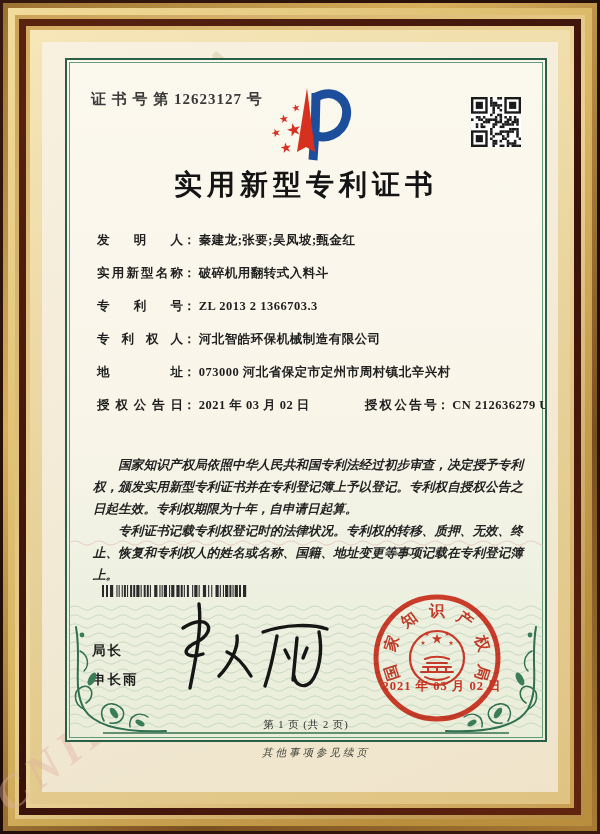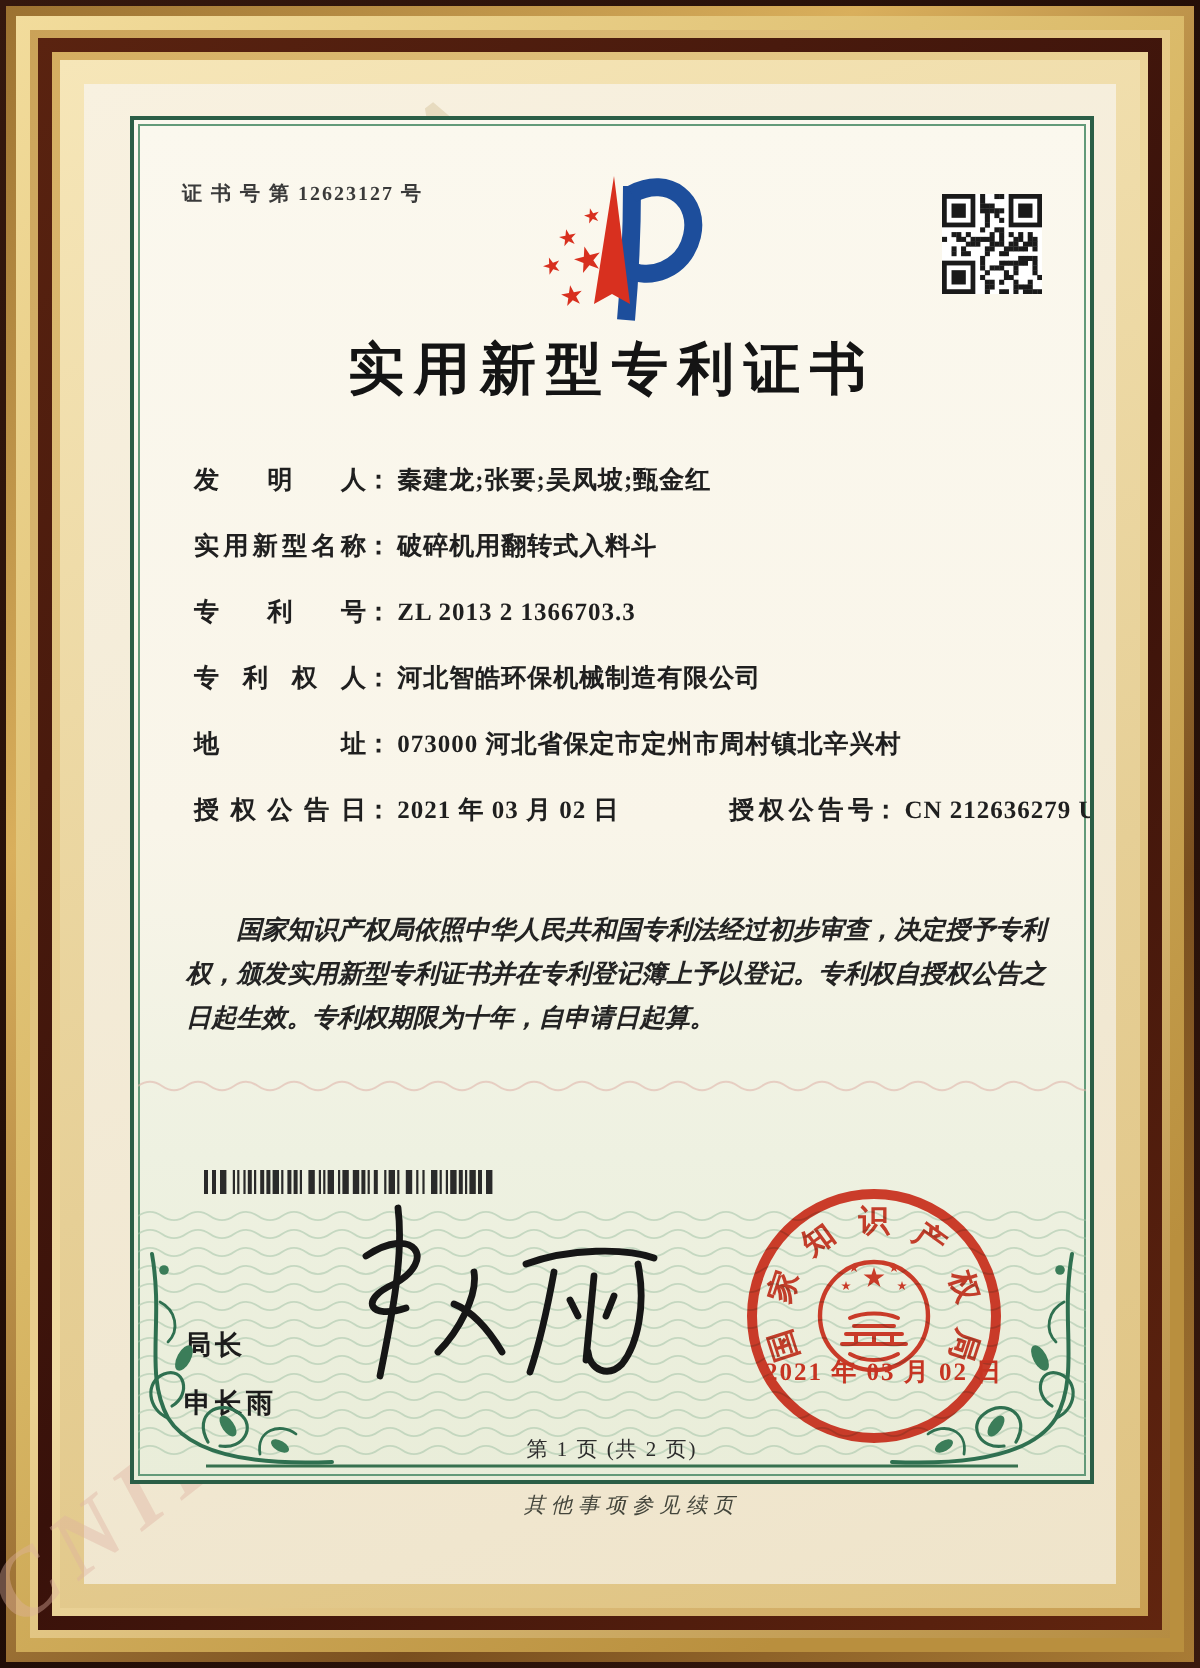--- a/index.html
+++ b/index.html
@@ -20,36 +20,36 @@
       transform:rotate(-38deg);pointer-events:none;z-index:1;font-family:"Liberation Serif",serif;}
   .wm1{left:90px;top:78px;font-size:44px;color:rgba(216,198,160,.5);}
   .wm2{left:300px;top:228px;font-size:56px;color:rgba(216,198,160,.45);}
   .wm3{left:-18px;top:722px;font-size:46px;color:rgba(222,178,160,.4);}
   
   .cert{position:absolute;left:65px;top:58px;width:478px;height:680px;z-index:2;
         border:2px solid #2b5e46;
         background:linear-gradient(180deg,#fbf8ee 0%,#f9f5e9 52%,#eef1e1 76%,#e9edd9 100%);
         overflow:hidden;}
   .cert::before{content:'';position:absolute;inset:2px;border:1px solid #639a79;pointer-events:none;}
-  .certno{position:absolute;left:24px;top:30px;font-size:10px;font-weight:600;color:#3a3a3a;letter-spacing:1px;}
+  .certno{position:absolute;left:24px;top:30px;font-size:15px;font-weight:600;color:#3a3a3a;letter-spacing:1px;}
   .logo{position:absolute;left:198px;top:26px;}
   .qr{position:absolute;left:404px;top:37px;}
   .title{position:absolute;left:0;right:0;top:106px;text-align:center;font-size:28px;
          font-weight:bold;color:#141414;letter-spacing:5px;}
   .fields{position:absolute;left:30px;top:172px;right:16px;}
   .frow{height:20px;margin-bottom:13px;font-size:12.5px;font-weight:bold;color:#1f1f1f;white-space:nowrap;}
   .flabel{display:inline-block;width:86px;text-align:justify;text-align-last:justify;vertical-align:top;}
   .fvalue{letter-spacing:.5px;}
   .fvalue1{display:inline-block;width:148px;}
   .flabel2{display:inline-block;width:72px;margin-left:18px;text-align:justify;text-align-last:justify;}
   .bodytext{position:absolute;left:26px;right:22px;top:394px;font-size:12.6px;line-height:22px;
             color:#232323;font-style:italic;font-weight:500;}
   .bodytext p{margin:0;text-indent:2em;text-align:justify;font-weight:bold;}
   .barcode{position:absolute;left:35px;top:525px;}
-  .officer{position:absolute;left:25px;top:600px;font-size:13.5px;font-weight:bold;color:#1c1c1c;line-height:29px;letter-spacing:2px;font-family:Liberation Mono, monospace;}
+  .officer{position:absolute;left:25px;top:576px;font-size:13.5px;font-weight:bold;color:#1c1c1c;line-height:29px;letter-spacing:2px;}
   .signature{position:absolute;left:98px;top:536px;}
   .seal{position:absolute;left:299px;top:527px;mix-blend-mode:multiply;opacity:.93;}
   .sealdate{position:absolute;left:305px;top:618px;width:140px;text-align:center;font-size:12.5px;
             font-weight:bold;color:#c63422;letter-spacing:1px;z-index:4;}
   .pageinfo{position:absolute;left:0;right:0;top:658px;text-align:center;font-size:10.5px;color:#2c2c2c;letter-spacing:1px;z-index:3;}
   .waves{position:absolute;left:2px;bottom:2px;z-index:0;}
   .flourish{position:absolute;bottom:3px;z-index:1;}
   .flourish.fl-left{left:3px;}
   .flourish.fl-right{right:3px;transform:scaleX(-1);}
   .matnote{position:absolute;left:0;right:0;top:746px;text-align:center;font-size:10.5px;
@@ -297,20 +297,21 @@
       </div>
       <div class="frow">
         <span class="flabel">授权公告日</span><span>：</span>
         <span class="fvalue fvalue1">2021 年 03 月 02 日</span><span class="flabel2">授权公告号</span><span>：</span>
         <span class="fvalue">CN 212636279 U</span>
       </div>
     </div>
 
     <div class="bodytext">
       <p>国家知识产权局依照中华人民共和国专利法经过初步审查，决定授予专利权，颁发实用新型专利证书并在专利登记簿上予以登记。专利权自授权公告之日起生效。专利权期限为十年，自申请日起算。</p>
+      <p>专利证书记载专利权登记时的法律状况。专利权的转移、质押、无效、终止、恢复和专利权人的姓名或名称、国籍、地址变更等事项记载在专利登记簿上。</p>
     </div>
 
     <svg class="barcode" width="147" height="12" viewBox="0 0 147 12" id="barcode-svg">
         <rect x="0" y="0" width="2" height="12" fill="#2a2a2a"></rect>
         <rect x="4" y="0" width="2" height="12" fill="#2a2a2a"></rect>
         <rect x="8" y="0" width="3.2" height="12" fill="#2a2a2a"></rect>
         <rect x="14.399999999999999" y="0" width="1.1" height="12" fill="#2a2a2a"></rect>
         <rect x="16.599999999999998" y="0" width="1.1" height="12" fill="#2a2a2a"></rect>
         <rect x="19.7" y="0" width="1.1" height="12" fill="#2a2a2a"></rect>
         <rect x="21.900000000000002" y="0" width="2" height="12" fill="#2a2a2a"></rect>

